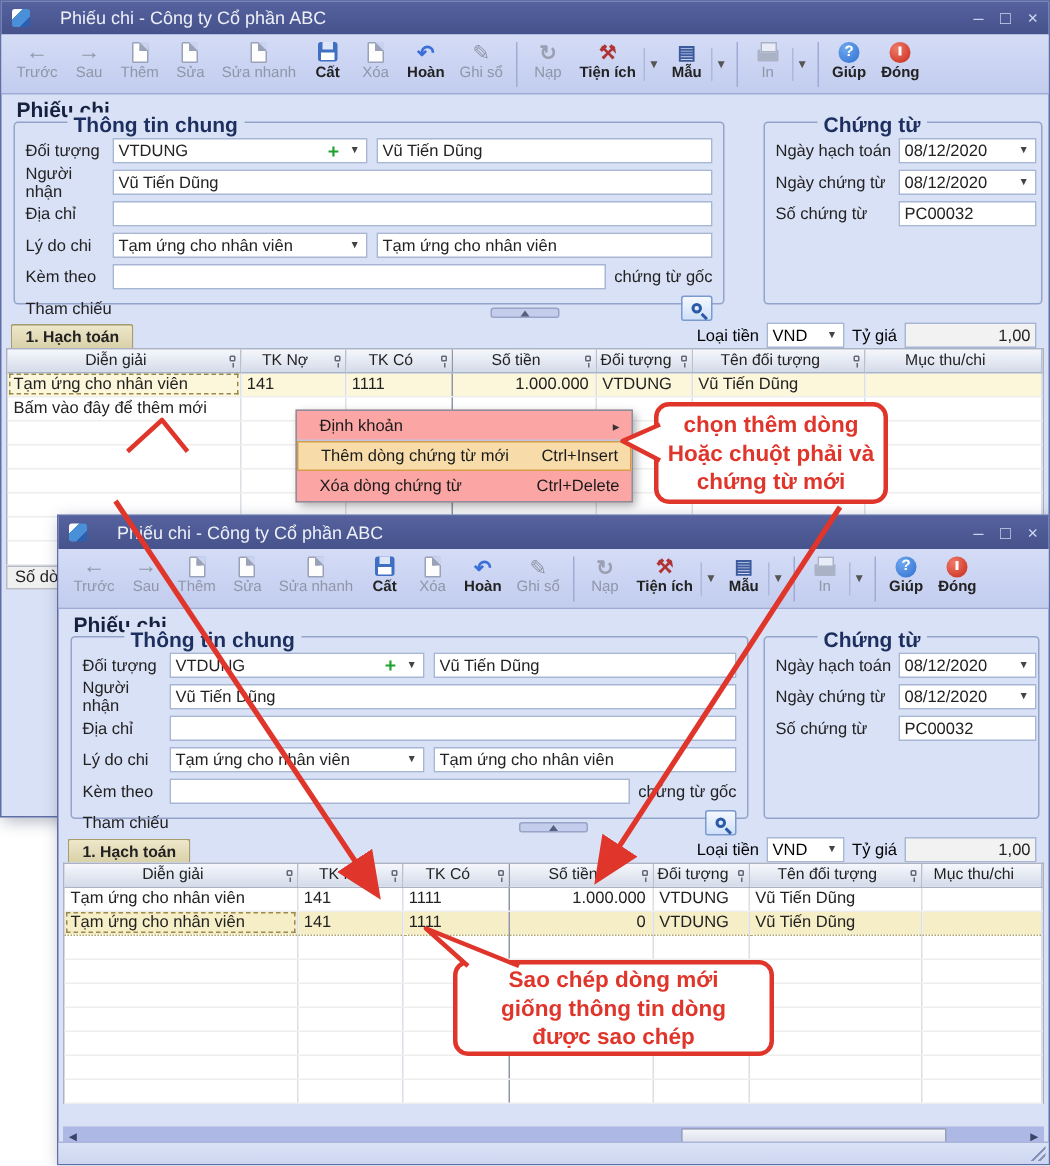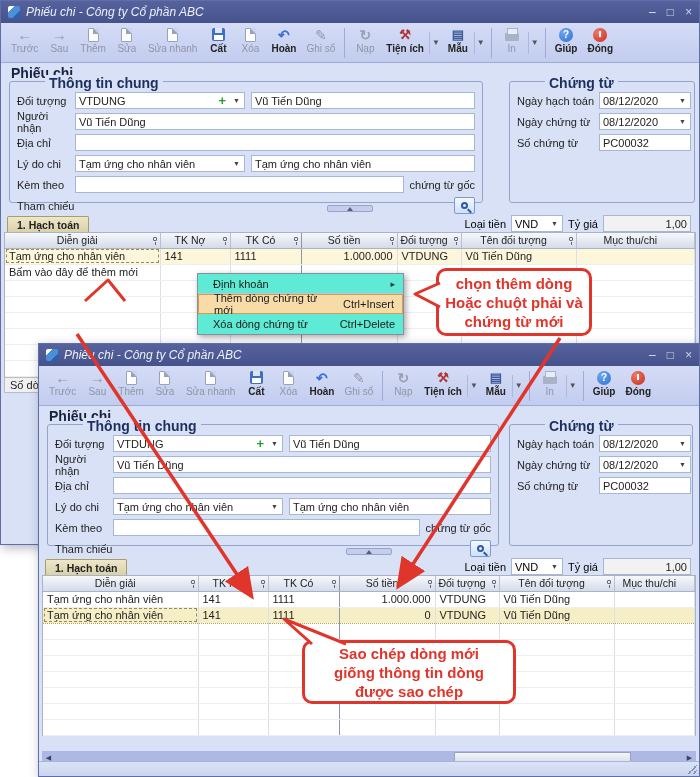--- a/index.html
+++ b/index.html
@@ -1,21 +1,21 @@
 <!DOCTYPE html>
 <html><head>
 <meta charset="utf-8">
 <style>
   * { margin:0; padding:0; box-sizing:border-box; }
   html,body { background:#fff; font-family:"Liberation Sans", sans-serif; }
   #stage { position:relative; width:700px; height:777px; background:#fff; overflow:hidden; }
 
   
   .win { position:absolute; background:#d9e1f6; border:1px solid #5f6fa5; box-shadow:2px 3px 10px rgba(40,50,90,.35); }
-  .titlebar { height:22px; background:linear-gradient(#55629e,#45528b); color:#eef0f8; display:flex; align-items:center; padding:0 7px; font-size:12px; gap:6px;font-style:italic; }
+  .titlebar { height:22px; background:linear-gradient(#55629e,#45528b); color:#eef0f8; display:flex; align-items:center; padding:0 7px; font-size:12px; gap:20px; }
   .app-icon { width:12px; height:12px; border-radius:2px; background:linear-gradient(135deg,#fefefe 0 28%,#4a90d9 28% 70%,#2c5fae 70%); flex:0 0 auto; }
   .title-text { white-space:nowrap; overflow:hidden; }
   .win-controls { margin-left:auto; display:flex; gap:11px; font-size:12px; color:#ccd4ee; }
   .win-controls span { cursor:default; }
 
   .toolbar { height:40px; background:linear-gradient(#d4dcf6,#c2ccee); border-bottom:1px solid #9fabd4; display:flex; align-items:center; padding:0 5px; }
   .tbtn { display:flex; flex-direction:column; align-items:center; justify-content:flex-start; min-width:32px; padding:3px 5px 1px; font-size:10px; color:#222; height:38px; white-space:nowrap; }
   .tbtn.en { font-weight:bold; }
   .tbtn.dis { color:#8f96a8; }
   .ic { height:16px; display:flex; align-items:center; justify-content:center; font-size:14px; line-height:16px; }
@@ -86,21 +86,21 @@
   .sumtotal { position:absolute; left:296px; width:92px; text-align:right; padding-right:4px; }
 
   .hscroll { position:absolute; left:3px; right:3px; height:13px; background:#aeb8e4; display:flex; align-items:center; }
   .harr { width:13px; font-size:7px; color:#3a4468; text-align:center; }
   .hthumb { position:absolute; left:63%; width:27%; top:1px; bottom:1px; background:linear-gradient(#f4f5fa,#dcdfea); border:1px solid #98a0bc; border-radius:1px; }
   .statusbar { position:absolute; left:0; right:0; bottom:0; height:15px; background:linear-gradient(#dae2f6,#ccd6f0); border-top:1px solid #aab4d8; }
   .grip { position:absolute; right:2px; bottom:2px; width:10px; height:10px; background:
     linear-gradient(135deg, transparent 0 50%, #8892b8 50% 60%, transparent 60% 75%, #8892b8 75% 85%, transparent 85%); }
 
   
-  .cmenu { position:absolute; left:196px; top:272px; width:207px; background:#5eead4; border:1px solid #898f9e; box-shadow:2px 2px 6px rgba(0,0,0,.35); z-index:5; font-size:11px; }
+  .cmenu { position:absolute; left:196px; top:272px; width:225px; background:#fca5a5; border:1px solid #898f9e; box-shadow:2px 2px 6px rgba(0,0,0,.35); z-index:5; font-size:11px; }
   .citem { height:20px; display:flex; align-items:center; padding:0 8px 0 15px; border-bottom:1px solid #bcc6e2; color:#1a1a1a; }
   .citem:last-child { border-bottom:none; }
   .citem.hl { background:#f7dcaa; border:1px solid #d89c48; height:20px; }
   .cshort { margin-left:auto; padding-left:16px; }
   .csub { margin-left:auto; font-size:9px; color:#333; }
 
   
   .callout { position:absolute; z-index:46; background:#fff; border:3px solid #e0352b; border-radius:10px; color:#e0352b; font-weight:bold; text-align:center; display:flex; flex-direction:column; justify-content:center; line-height:19px; font-size:15px; }
   #overlay { position:absolute; left:0; top:0; width:700px; height:777px; z-index:50; pointer-events:none; }
 </style>

